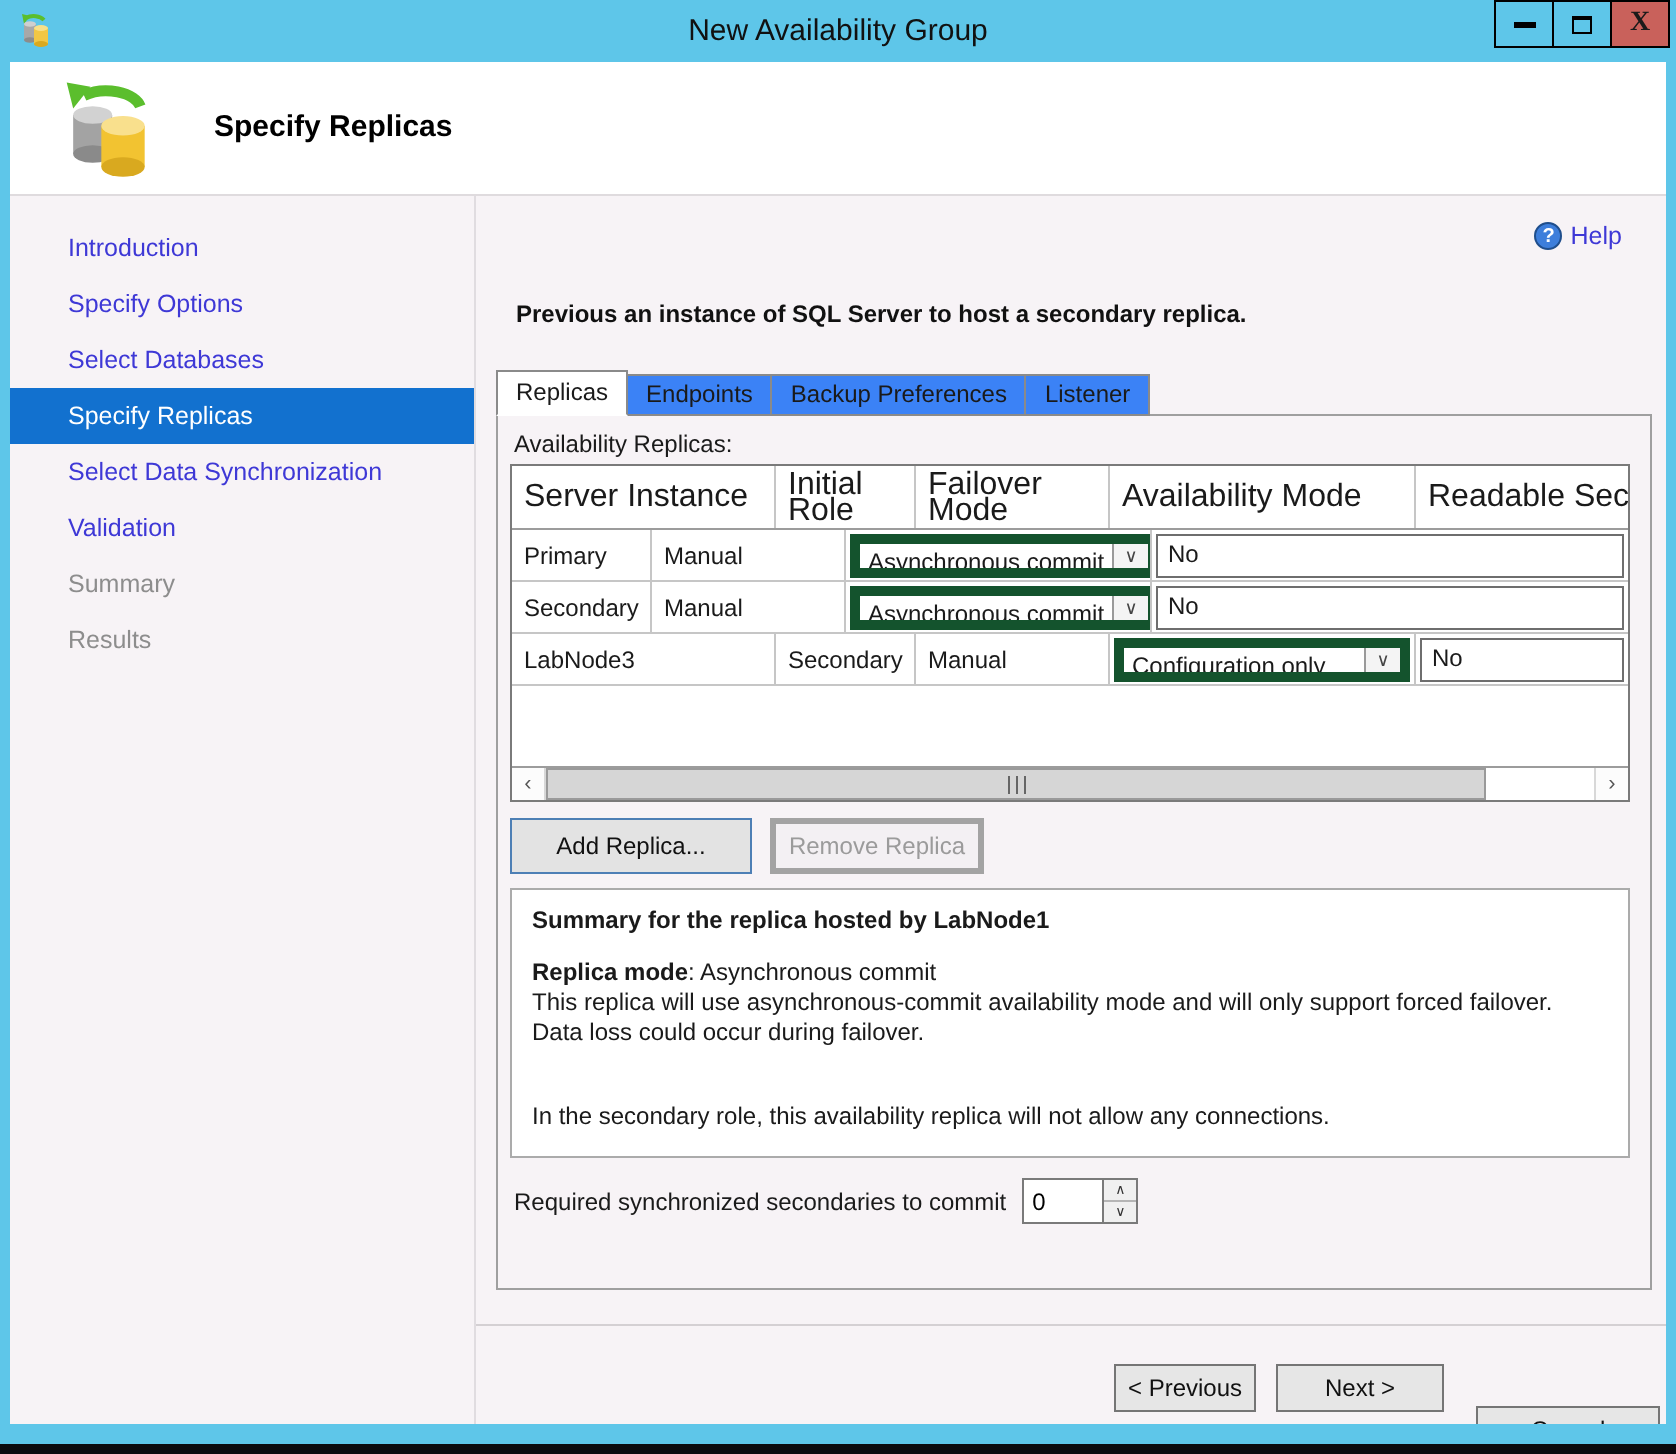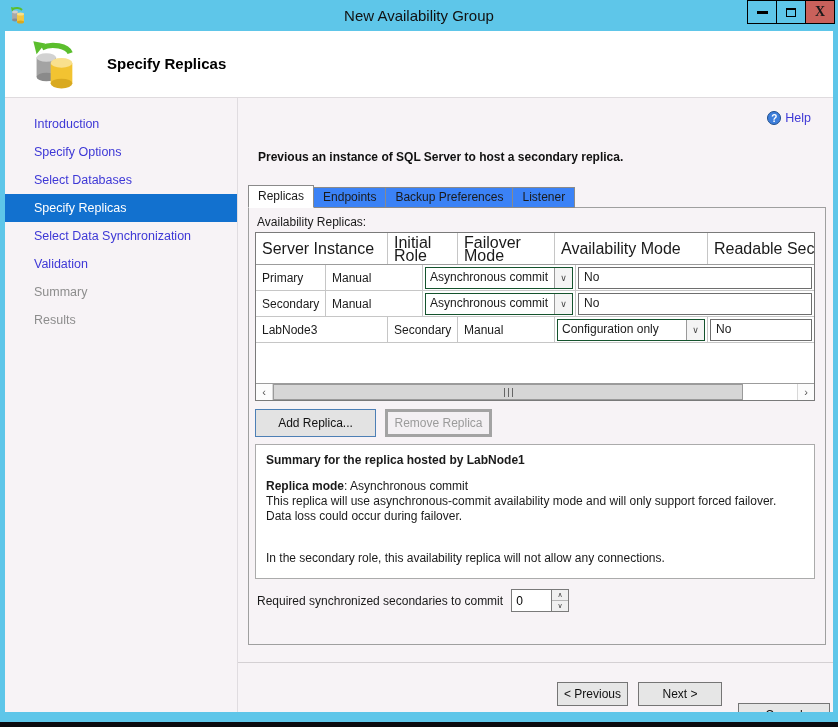--- a/index.html
+++ b/index.html
@@ -104,21 +104,21 @@
   .g-hcell.c4 { white-space:nowrap; }
   .g-row { display:flex; height:26px; border-bottom:1px solid #c6c6c6; background:#fff; }
   .g-cell {
     display:flex; align-items:center; padding:0 6px; border-right:1px solid #c6c6c6;
     font-size:12px; overflow:hidden; white-space:nowrap;
   }
   .c0{width:132px;} .c1{width:70px;} .c2{width:97px;} .c3{width:153px;} .c4{flex:1; border-right:none !important;}
   .g-cell.sel { background:#3898f2; color:#ffffff; }
   .g-cell.ctl-cell { padding:0; }
   .combo {
-    flex:1; height:22px; margin:1px 2px; border:1px solid #14532d; background:#fff;
+    flex:1; height:22px; margin:1px 2px; border:5px solid #14532d; background:#fff;
     display:flex; align-items:stretch; cursor:pointer;
   }
   .combo-text { flex:1; padding:2px 4px; font-size:12px; overflow:hidden; white-space:nowrap; }
   .combo-arrow {
     width:18px; border-left:1px solid #9a9a9a; background:#f4f4f4;
     display:flex; align-items:center; justify-content:center; font-size:9px; color:#444;
   }
   .cellbox {
     flex:1; height:22px; margin:1px 2px; border:1px solid #6e6e6e; background:#fff;
     padding:2px 5px; font-size:12px; overflow:hidden; white-space:nowrap;

